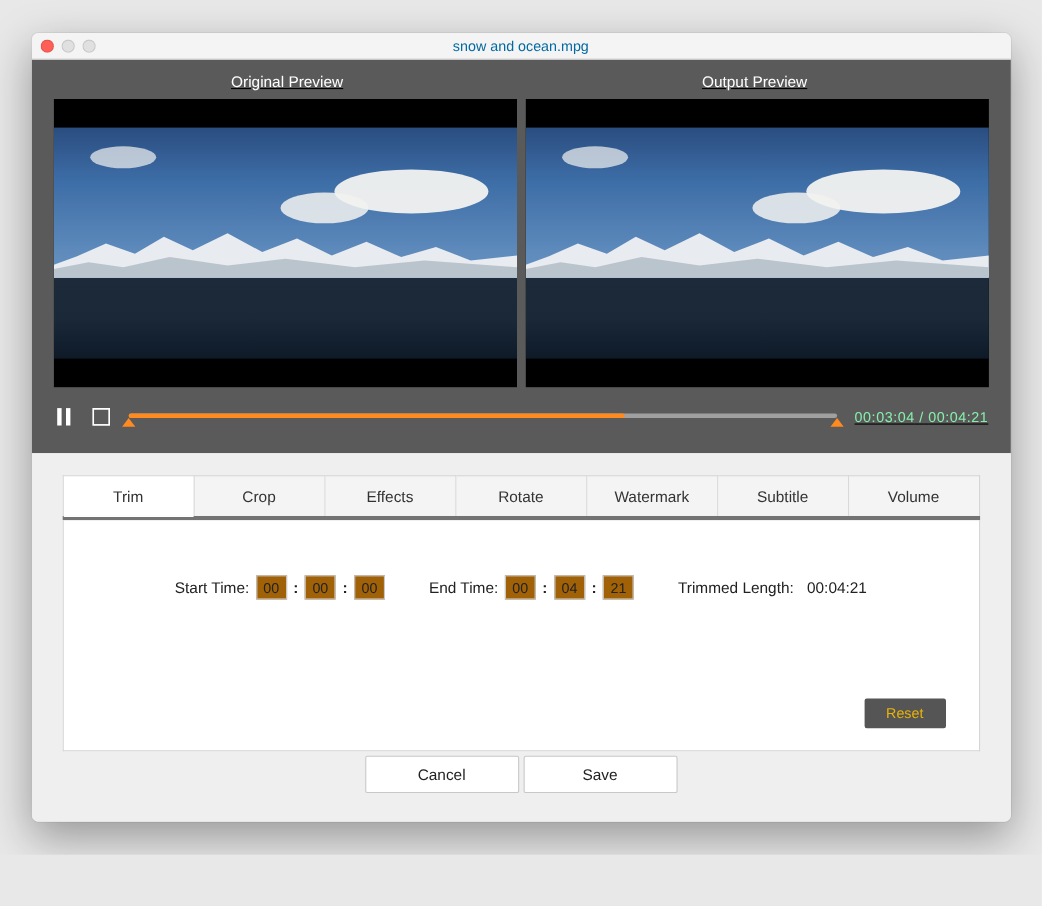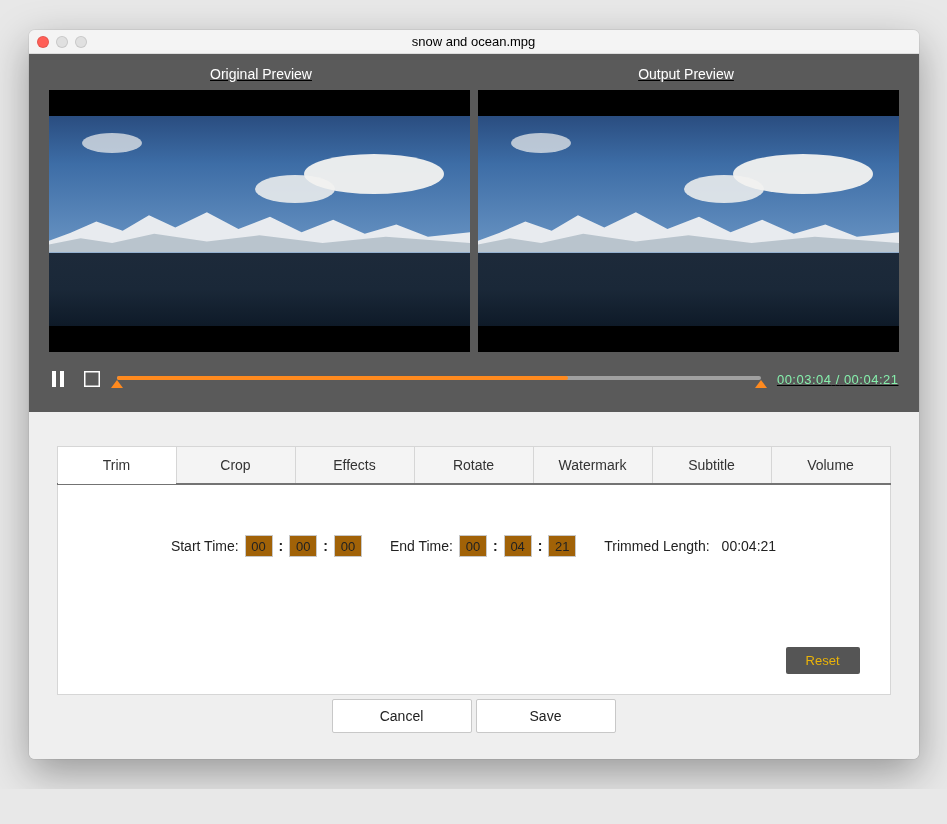--- a/index.html
+++ b/index.html
@@ -9,21 +9,21 @@
     box-shadow: 0 14px 40px rgba(0,0,0,0.35), 0 0 0 1px rgba(0,0,0,0.05);
     overflow:hidden; position:relative;
   }
   .titlebar {
     height:24px; background:#f4f4f4; border-bottom:1px solid #dcdcdc;
     display:flex; align-items:center; padding:0 8px; position:relative;
   }
   .traffic { display:flex; gap:7px; align-items:center; }
   .dot { width:12px; height:12px; border-radius:50%; background:#e0e0e0; border:0.5px solid rgba(0,0,0,0.1);}
   .dot.close { background:#ff5f57; }
-  .title { position:absolute; left:0; right:0; text-align:center; font-size:13px; color:#000000; pointer-events:none;}
+  .title { position:absolute; left:0; right:0; text-align:center; font-size:13px; color:#0369a1; pointer-events:none;}
   .top-dark {
     background:#5a5a5a; padding:12px 20px 24px 20px;text-decoration:underline;
   }
   .preview-labels { display:flex; }
   .preview-labels > div { flex:1; text-align:center; color:#fff; font-size:14px; font-weight:500; padding-bottom:8px;}
   .previews { display:flex; gap:8px; }
   .video-box {
     flex:1; height:262px; background:#000; position:relative; overflow:hidden;
   }
   .scene { position:absolute; left:0; right:0; top:26px; bottom:26px; }
@@ -55,36 +55,36 @@
   .marker {
     position:absolute; width:0; height:0; top:10px;
     border-left:6px solid transparent; border-right:6px solid transparent; border-bottom:8px solid #ff8a1f;
     transform:translateX(-6px);
   }
   .marker.start{ left:0; }
   .marker.end{ left:100%; }
   .time-readout { color:#86efac; font-size:13px; white-space:nowrap; letter-spacing:0.5px; }
   .lower { background:#efefef; padding:20px 28px 26px 28px; }
   .tabs {
-    display:flex; border-bottom:2px solid #737373;margin-top:14px;
+    display:flex; border-bottom:4px solid #737373;
   }
   .tab {
     flex:1; text-align:center; padding:10px 0; font-size:14px; color:#333;
     background:#f4f4f4; border:1px solid #d6d6d6; border-bottom:none; border-left:none;
     cursor:pointer;
   }
   .tab:first-child { border-left:1px solid #d6d6d6;}
   .tab.active { background:#fff; border-top:1px solid #d6d6d6; position:relative; }
   .tab.active::after{ content:""; position:absolute; left:0; right:0; bottom:-1px; height:1px; background:#fff;}
   .panel {
     background:#fff; border:1px solid #d6d6d6; border-top:none;
     min-height:210px; padding:50px 30px 20px 30px; position:relative;
     display:flex; flex-direction:column; justify-content:space-between;
   }
-  .trim-row { display:flex; align-items:center; justify-content:center; gap:28px; font-size:14px; color:#222;}
+  .trim-row { display:flex; align-items:center; justify-content:center; gap:40px; font-size:14px; color:#222;}
   .tgroup { display:flex; align-items:center; gap:6px; }
   .tinput {
     width:28px; height:22px; border:1px solid #c8c8c8; text-align:center; font-size:13px; background:#a16207; color:#222;
   }
   .colon { font-weight:600; }
   .reset-row { text-align:right; padding-top:40px; }
   .btn-dark {
     background:#555; color:#eab308; border:none; padding:6px 20px; font-size:13px; border-radius:2px; cursor:pointer;
   }
   .bottom-btns { display:flex; justify-content:center; gap:4px; padding-top:4px; }

